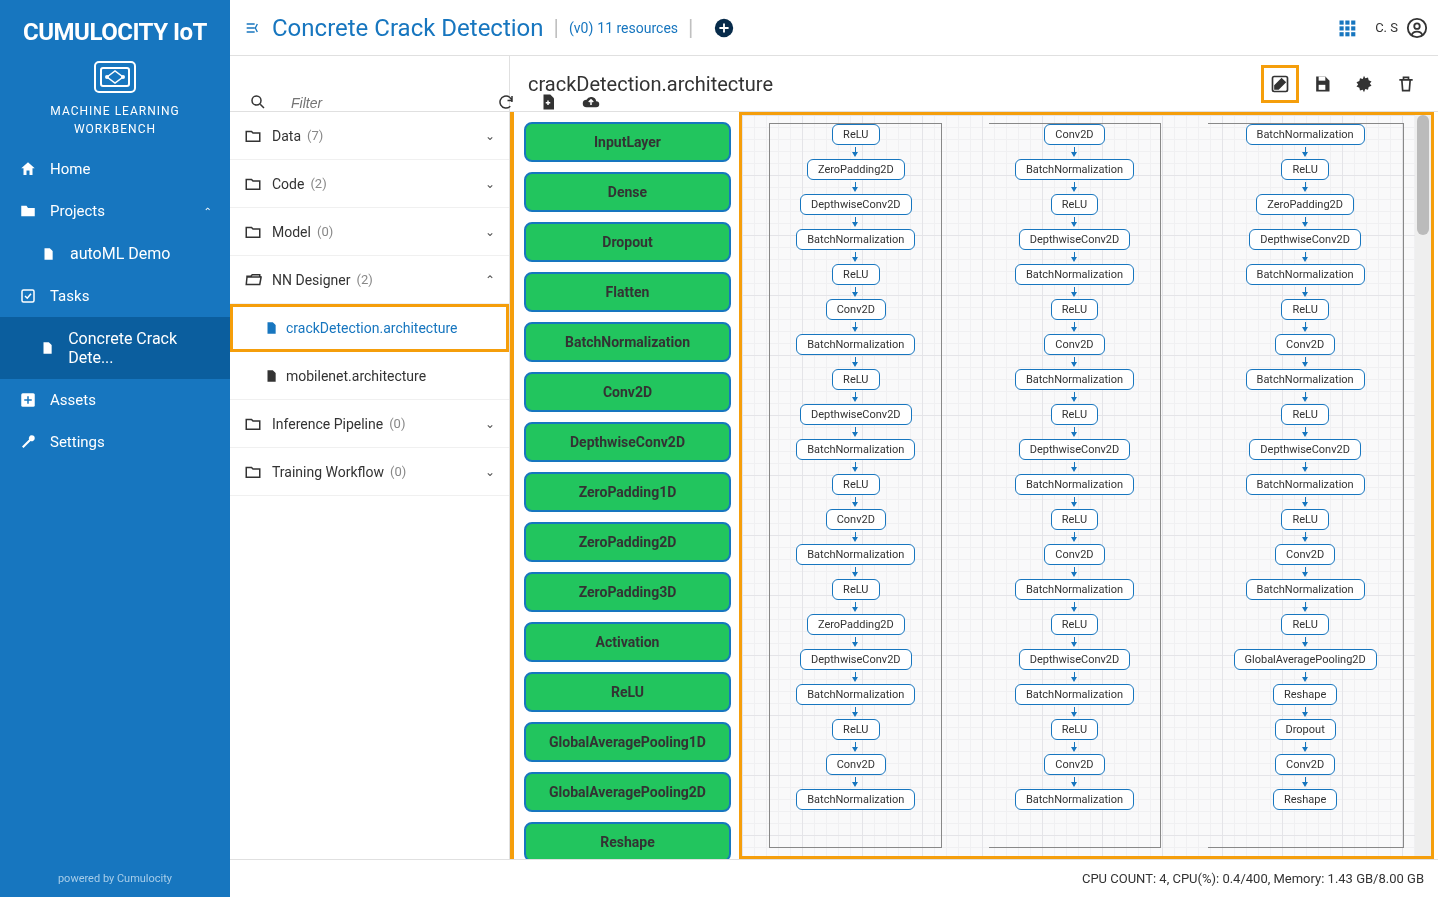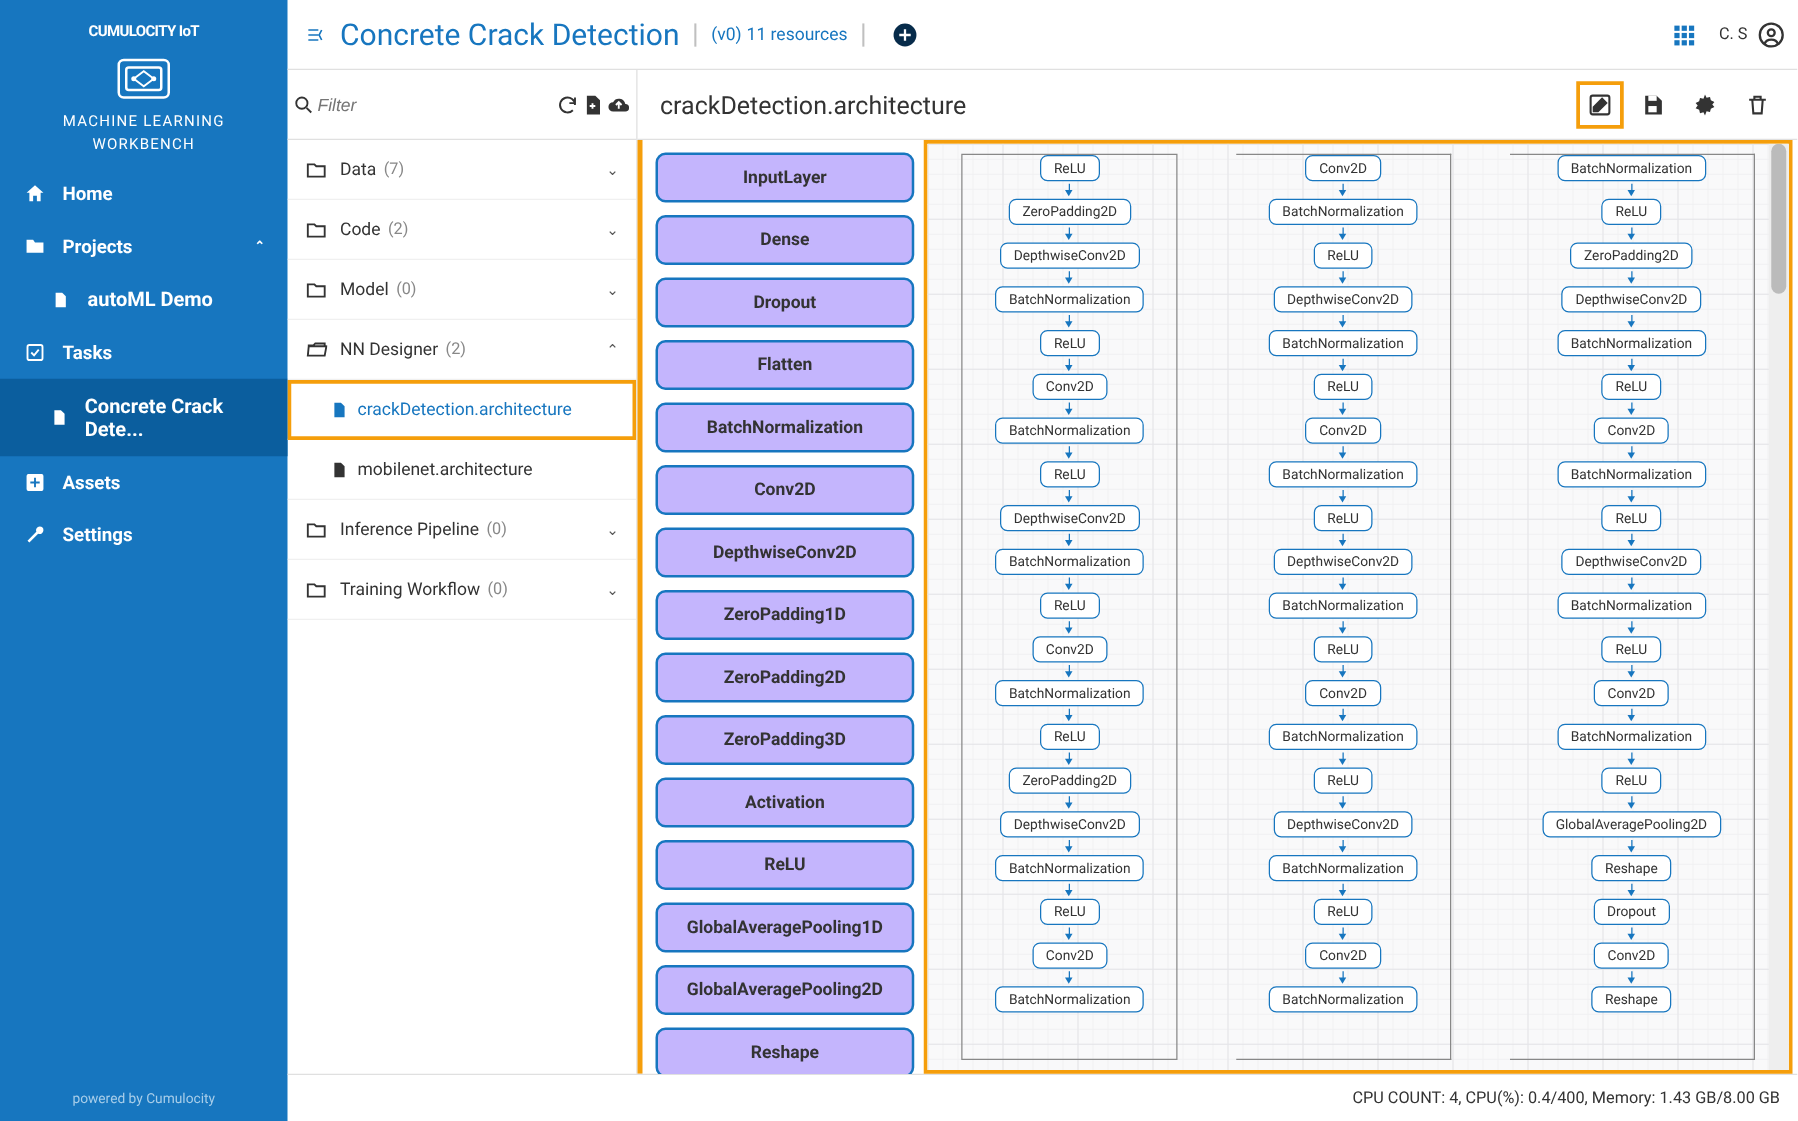--- a/index.html
+++ b/index.html
@@ -2,24 +2,24 @@
 <html><head>
 <meta charset="utf-8">
 <style>
   * { box-sizing: border-box; margin: 0; padding: 0; }
   body { font-family: -apple-system, BlinkMacSystemFont, "Segoe UI", Roboto, sans-serif; font-size: 14px; color: #333; background: #fff; }
   .app { display: flex; height: 100vh; width: 100vw; overflow: hidden; }
 
   
   .sidebar { width: 230px; background: #1776BF; color: #fff; display: flex; flex-direction: column; flex-shrink: 0; }
   .logo-area { padding: 18px 10px 10px; text-align: center; }
-  .brand { font-size: 12px; font-weight: 700; letter-spacing: -0.5px; margin-bottom: 14px; white-space: nowrap; }
+  .brand { font-size: 24px; font-weight: 700; letter-spacing: -0.5px; margin-bottom: 14px; white-space: nowrap; }
   .brand-icon { margin: 0 auto 8px; display: flex; justify-content: center; }
   .brand-sub { font-size: 12px; letter-spacing: 1px; line-height: 1.5; }
-  .nav { flex: 1; font-weight: bold; }
+  .nav { flex: 1; }
   .nav-item { display: flex; align-items: center; padding: 12px 18px; cursor: pointer; font-size: 15px; }
   .nav-item .chev { margin-left: auto; font-size: 10px; }
   .nav-item.sub { padding-left: 38px; font-size: 16px; }
   .nav-item.active { background: #0b5e9e; }
   .nav-icon { width: 20px; margin-right: 12px; display: inline-flex; justify-content: center; }
   .footer-credit { font-size: 11px; color: #a7cde9; text-align: center; padding: 12px 0; }
 
   
   .main-col { flex: 1; display: flex; flex-direction: column; min-width: 0; }
 
@@ -32,21 +32,21 @@
   .add-circle { margin-left: 10px; color: #072b4a; display: inline-flex; }
   .topbar-right { margin-left: auto; display: flex; align-items: center; gap: 18px; }
   .apps-grid { color: #1776BF; }
   .user-chip { display: flex; align-items: center; gap: 8px; color: #333; font-size: 13px; }
 
   
   .content { flex: 1; display: flex; min-height: 0; }
 
   
   .tree { width: 280px; border-right: 1px solid #e0e0e0; display: flex; flex-direction: column; flex-shrink: 0; }
-  .tree-filter { display: flex; align-items: center; height: 56px; padding: 0 4px; gap: 2px; border-bottom: 1px solid #e0e0e0; }
+  .tree-filter { display: flex; align-items: flex-end; height: 56px; padding: 0 19px; gap: 24px; border-bottom: 1px solid #e0e0e0; }
   .tree-filter input { border: none; outline: none; flex: 1; font-size: 14px; font-style: italic; color: #888; }
   .tree-filter .tf-icon { color: #333; cursor: pointer; }
   .tree-list { flex: 1; overflow: auto; }
   .tree-row { display: flex; align-items: center; height: 48px; padding: 0 14px; border-bottom: 1px solid #f0f0f0; cursor: pointer; color: #333; }
   .tree-row .folder-icon { margin-right: 10px; color: #333; }
   .tree-row .count { color: #888; margin-left: 6px; font-size: 13px; }
   .tree-row .chev { margin-left: auto; color: #555; font-size: 12px; }
   .tree-row.child { padding-left: 34px; font-size: 14px; }
   .tree-row.child.selected { outline: 3px solid #f59e0b; outline-offset: -3px; color: #1776BF; }
   .tree-row.child .file-icon { margin-right: 8px; }
@@ -56,21 +56,21 @@
   .editor-header { height: 56px; display: flex; align-items: center; padding: 0 18px; border-bottom: 1px solid #e0e0e0; }
   .editor-title { font-size: 20px; color: #333; }
   .editor-actions { margin-left: auto; display: flex; align-items: center; gap: 14px; }
   .ed-act { color: #333; cursor: pointer; display: inline-flex; padding: 4px; }
   .ed-act.highlighted { outline: 3px solid #f59e0b; outline-offset: 2px; }
 
   .editor-body { flex: 1; display: flex; min-height: 0; }
 
   
   .palette { width: 225px; padding: 10px 4px 10px 10px; overflow-y: auto; flex-shrink: 0; border-left: 4px solid #f59e0b;}
-  .palette-item { border: 2px solid #1776BF; border-radius: 8px; padding: 10px 8px; margin-bottom: 10px; text-align: center; font-weight: 700; font-size: 14px; cursor: grab; background: #c4b5fd; }
+  .palette-item { border: 2px solid #1776BF; border-radius: 8px; padding: 10px 8px; margin-bottom: 10px; text-align: center; font-weight: 700; font-size: 14px; cursor: grab; background: #22c55e; }
 
   
   .canvas-wrap { flex: 1; position: relative; overflow: hidden; border: 3px solid #f59e0b; margin: 0 4px 0 4px; }
   .canvas { position: absolute; inset: 0; background-color: #f9f9fa;
     background-image:
       linear-gradient(#e4e4e8 1px, transparent 1px),
       linear-gradient(90deg, #e4e4e8 1px, transparent 1px),
       linear-gradient(#f0f0f2 1px, transparent 1px),
       linear-gradient(90deg, #f0f0f2 1px, transparent 1px);
     background-size: 60px 60px, 60px 60px, 12px 12px, 12px 12px;

